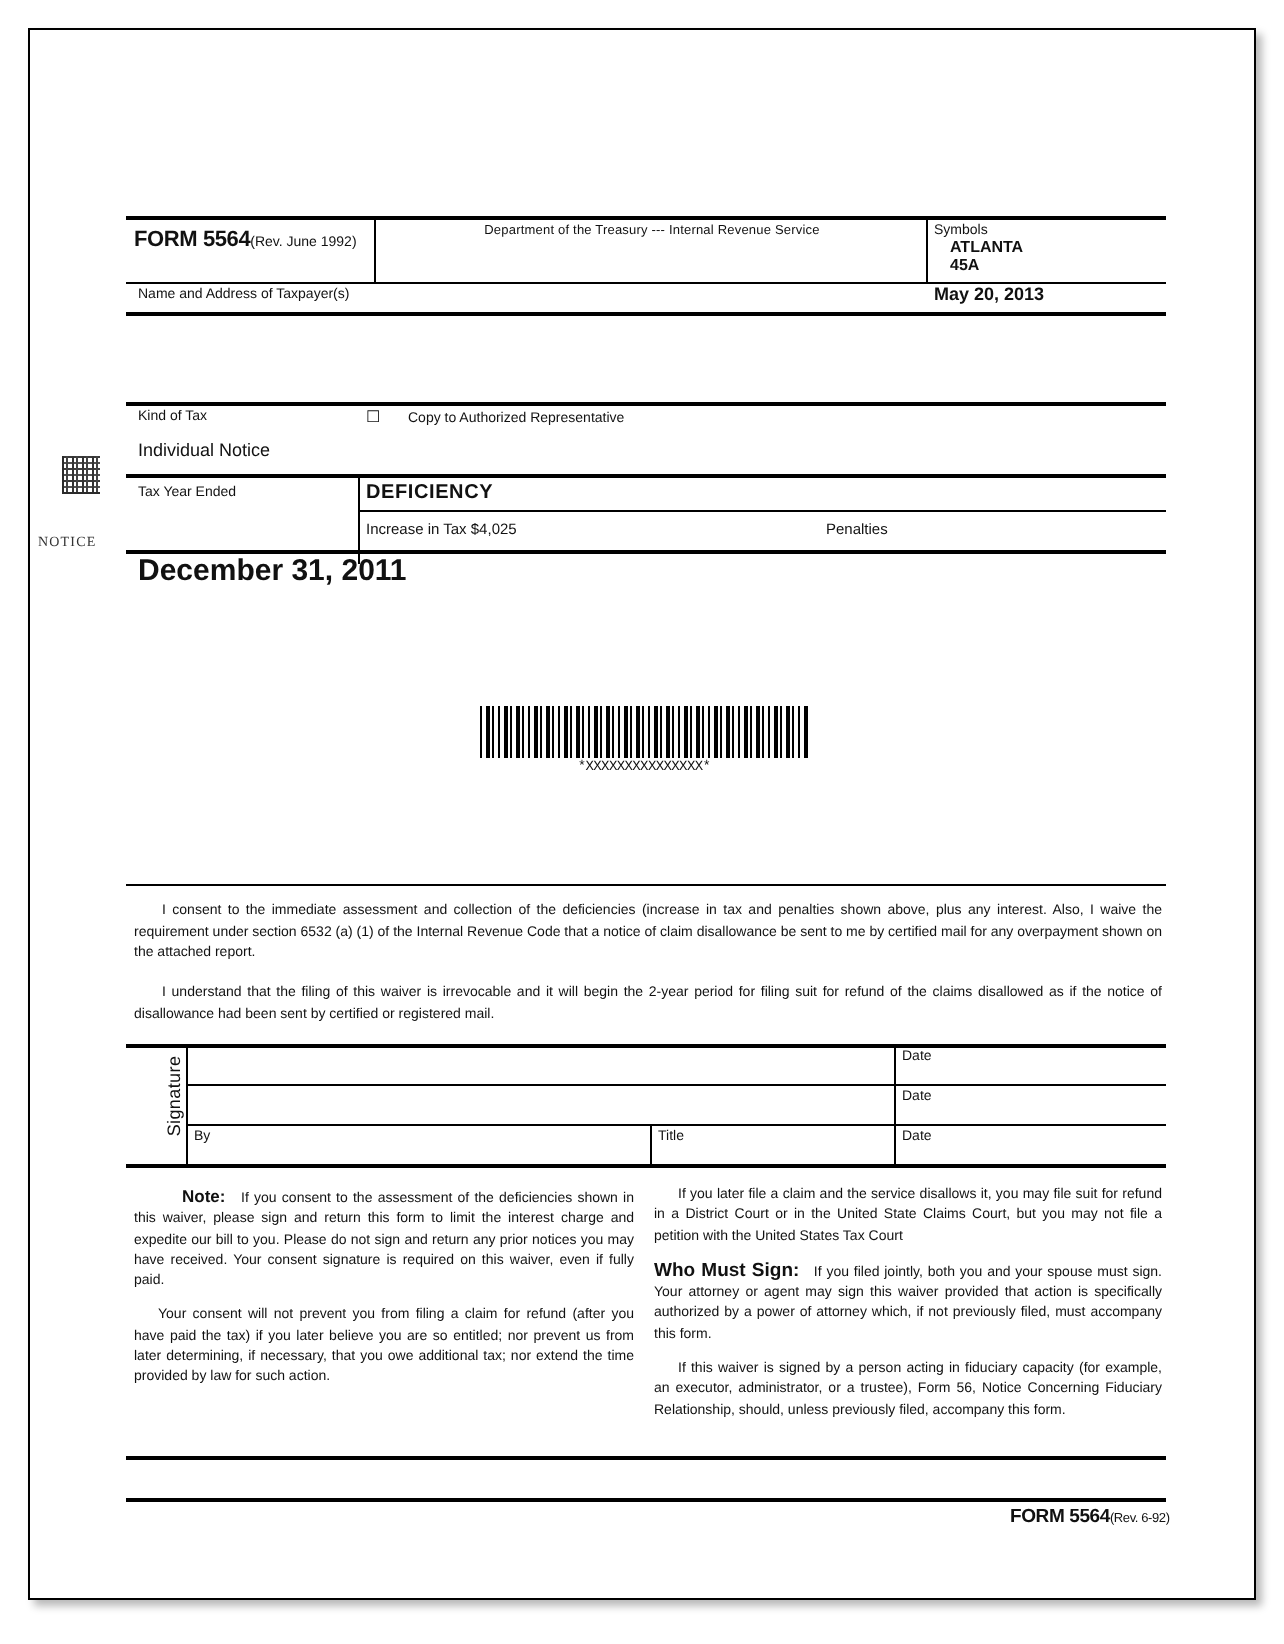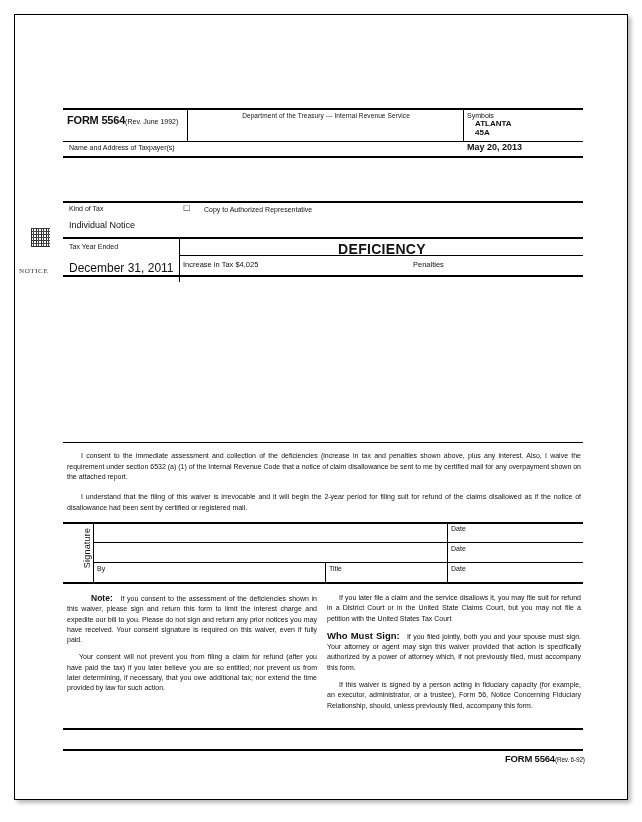--- a/index.html
+++ b/index.html
@@ -96,25 +96,24 @@
   .kot-label { font-size: 7px; }
   .kot-value { font-size: 9px; }
   .checkbox-glyph {
     font-size: 8px;
     line-height: 8px;
   }
   .cbx-text { font-size: 7px; }
 
   
   .tye-label { font-size: 7px; }
-  .tye-value { font-size: 12px; font-weight: normal; }
+  .tye-value { font-size: 15px; font-weight: bold; margin-top: 16px; }
   .defi-head {
-    font-size: 14px;
-    font-weight: bold;
-    text-align: center;
+    font-size: 10px;
+    font-weight: bold;
     letter-spacing: 0.3px;
   }
   .defi-cell { font-size: 7.5px; }
 
   
   .datamatrix {
     position: absolute;
     width: 19px;
     height: 19px;
     background-color: #ffffff;
@@ -306,20 +305,26 @@
     <div class="defi-cell" style="position:absolute; left:168px; top:245px;">
       <span>Increase in Tax $4,025</span>
     </div>
 
     <div class="defi-cell" style="position:absolute; left:398px; top:245px;">
       <span>Penalties</span>
     </div>
 
     <div class="rule thick" style="left:48px; top:260px; width:520px;"></div>
 
+    <div class="barcode-wrap" style="left:225px; top:338px; width:164px;">
+      <div class="barcode-bars"></div>
+      <div class="barcode-text">
+        <span>*XXXXXXXXXXXXXXX*</span>
+      </div>
+    </div>
 
     <div class="rule" style="left:48px; top:427px; width:520px;"></div>
 
     <div class="para" style="left:52px; top:436px; width:514px;">
       <span>I consent to the immediate assessment and collection of the deficiencies (increase in tax and penalties shown above, plus any interest. Also, I waive the requirement under section 6532 (a) (1) of the Internal Revenue Code that a notice of claim disallowance be sent to me by certified mail for any overpayment shown on the attached report.</span>
     </div>
 
     <div class="para" style="left:52px; top:477px; width:514px;">
       <span>I understand that the filing of this waiver is irrevocable and it will begin the 2-year period for filing suit for refund of the claims disallowed as if the notice of disallowance had been sent by certified or registered mail.</span>
     </div>

